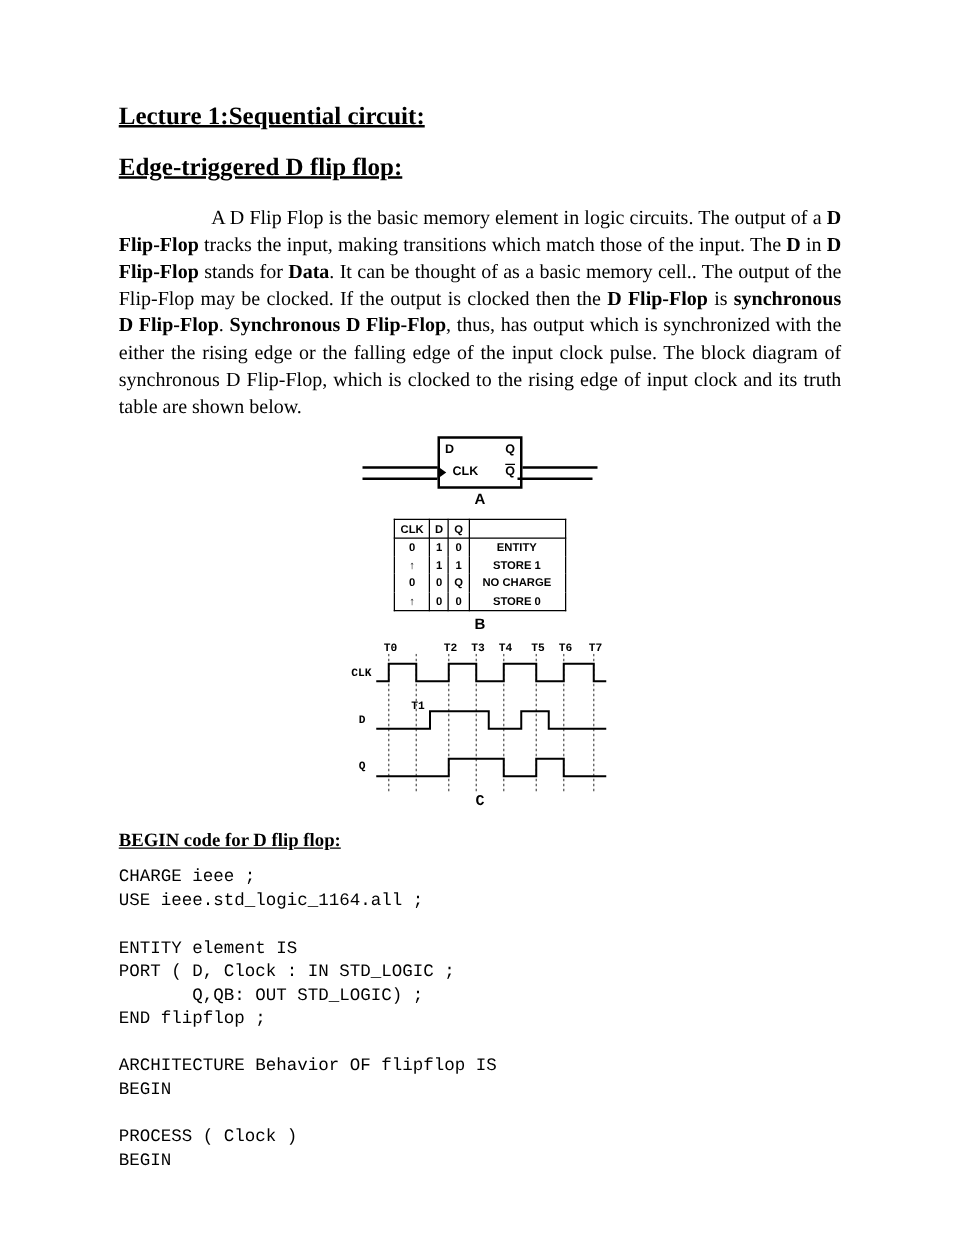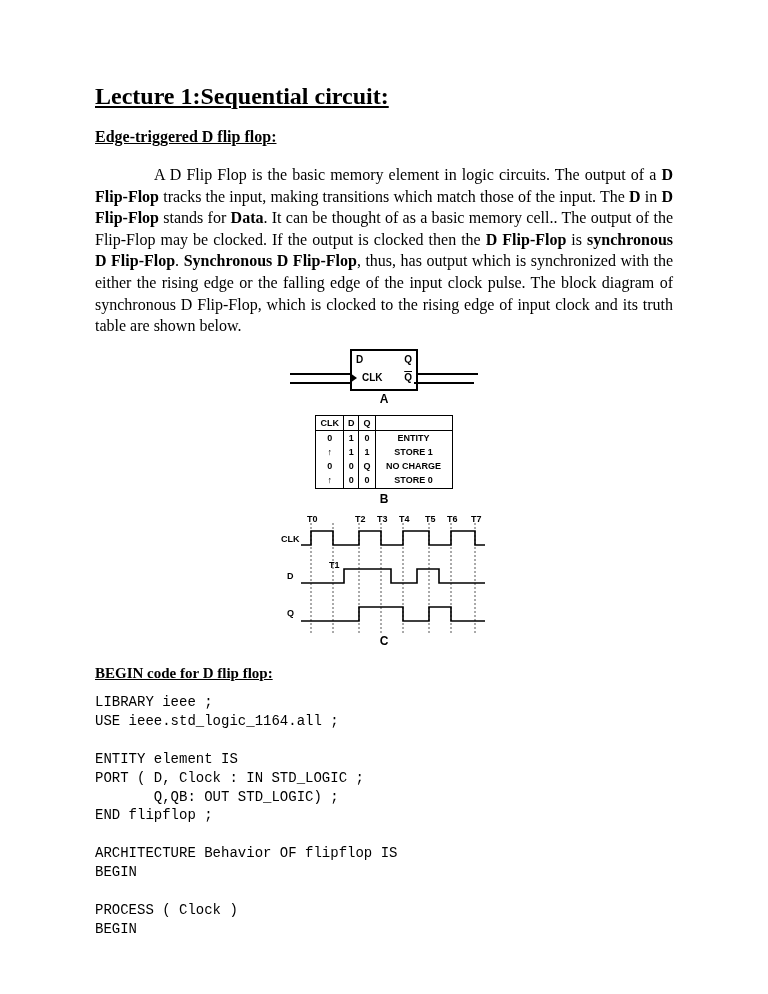--- a/index.html
+++ b/index.html
@@ -7,47 +7,47 @@
     font-size: 16px;
     color: #000;
     background: #fff;
     margin: 0;
     padding: 80px 95px 40px 95px;
     width: 768px;
     box-sizing: border-box;
     line-height: 1.35;
   }
   .h1 {
-    font-size: 24px;
+    font-size: 20px;
     font-weight: bold;
     text-decoration: underline;
     margin-bottom: 14px;
   }
   .h2 {
-    font-size: 16px;
+    font-size: 20px;
     font-weight: bold;
     text-decoration: underline;
     margin-bottom: 12px;
   }
   .para {
     font-size: 16px;
     text-align: justify;
     margin-bottom: 12px;
   }
-  .para .indent { margin-left: 59px; }
+  .para .indent { margin-left: 74px; }
   .b { font-weight: bold; }
   .fig-wrap {
     display:flex;
     flex-direction:column;
     align-items:center;
     margin: 8px 0 18px 0;
   }
   .fig-a { font-family: Arial, sans-serif; font-size:10px; font-weight:bold; }
   .fig-b { font-family: Arial, sans-serif; font-size:9px; font-weight:bold; }
-  .fig-c { font-family: Liberation Sans, sans-serif; font-size:9px; font-weight:bold; }
+  .fig-c { font-family: Liberation Mono, monospace; font-size:9px; font-weight:bold; }
 
   .ff-box {
     border: 2px solid #000;
     width: 64px; height: 38px;
     position: relative;
   }
   .ff-lead { border-top: 2px solid #000; width: 60px; }
   .ff-row { display:flex; align-items:center; }
   .ff-label { position:absolute; font-size:10px; font-weight:bold; }
   .clk-tri {
@@ -197,21 +197,21 @@
 
       <polyline class="sig" points="22,98 80,98 80,84 124,84 124,98 150,98 150,84 172,84 172,98 206,98"></polyline>
     </svg>
     <div class="sublabel" style="position:absolute; bottom:-4px; left:0; right:0;">C</div>
   </div>
 
 </div>
 
 <div class="h3">BEGIN code for D flip flop:</div>
 
-<pre class="code"><span>LIBRARY ieee ;</span>
+<pre class="code"><span>CHARGE ieee ;</span>
 <span>USE ieee.std_logic_1164.all ;</span>
 <span></span>
 <span>ENTITY element IS</span>
 <span>PORT ( D, Clock : IN STD_LOGIC ;</span>
 <span>       Q,QB: OUT STD_LOGIC) ;</span>
 <span>END flipflop ;</span>
 <span></span>
 <span>ARCHITECTURE Behavior OF flipflop IS</span>
 <span>BEGIN</span>
 <span></span>

